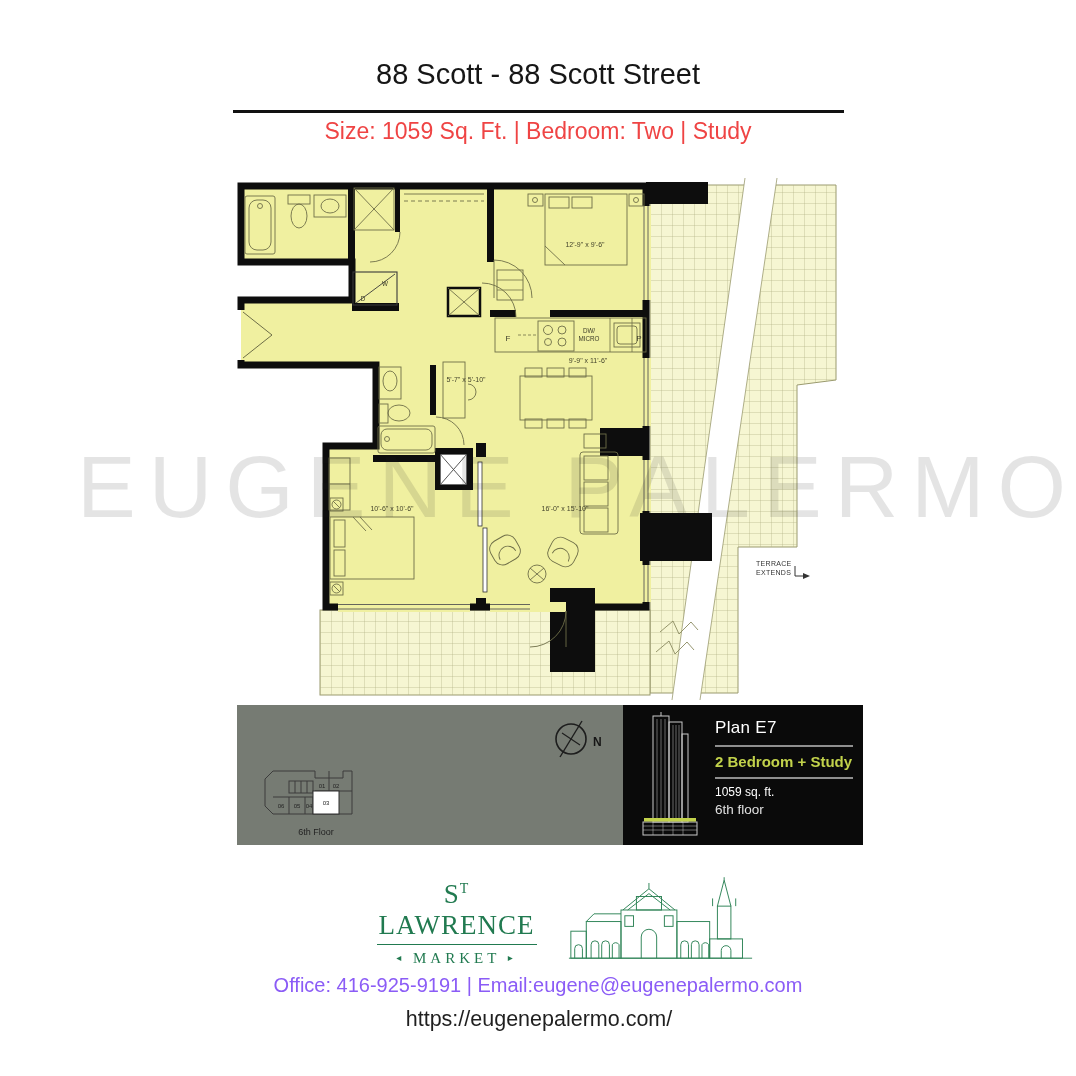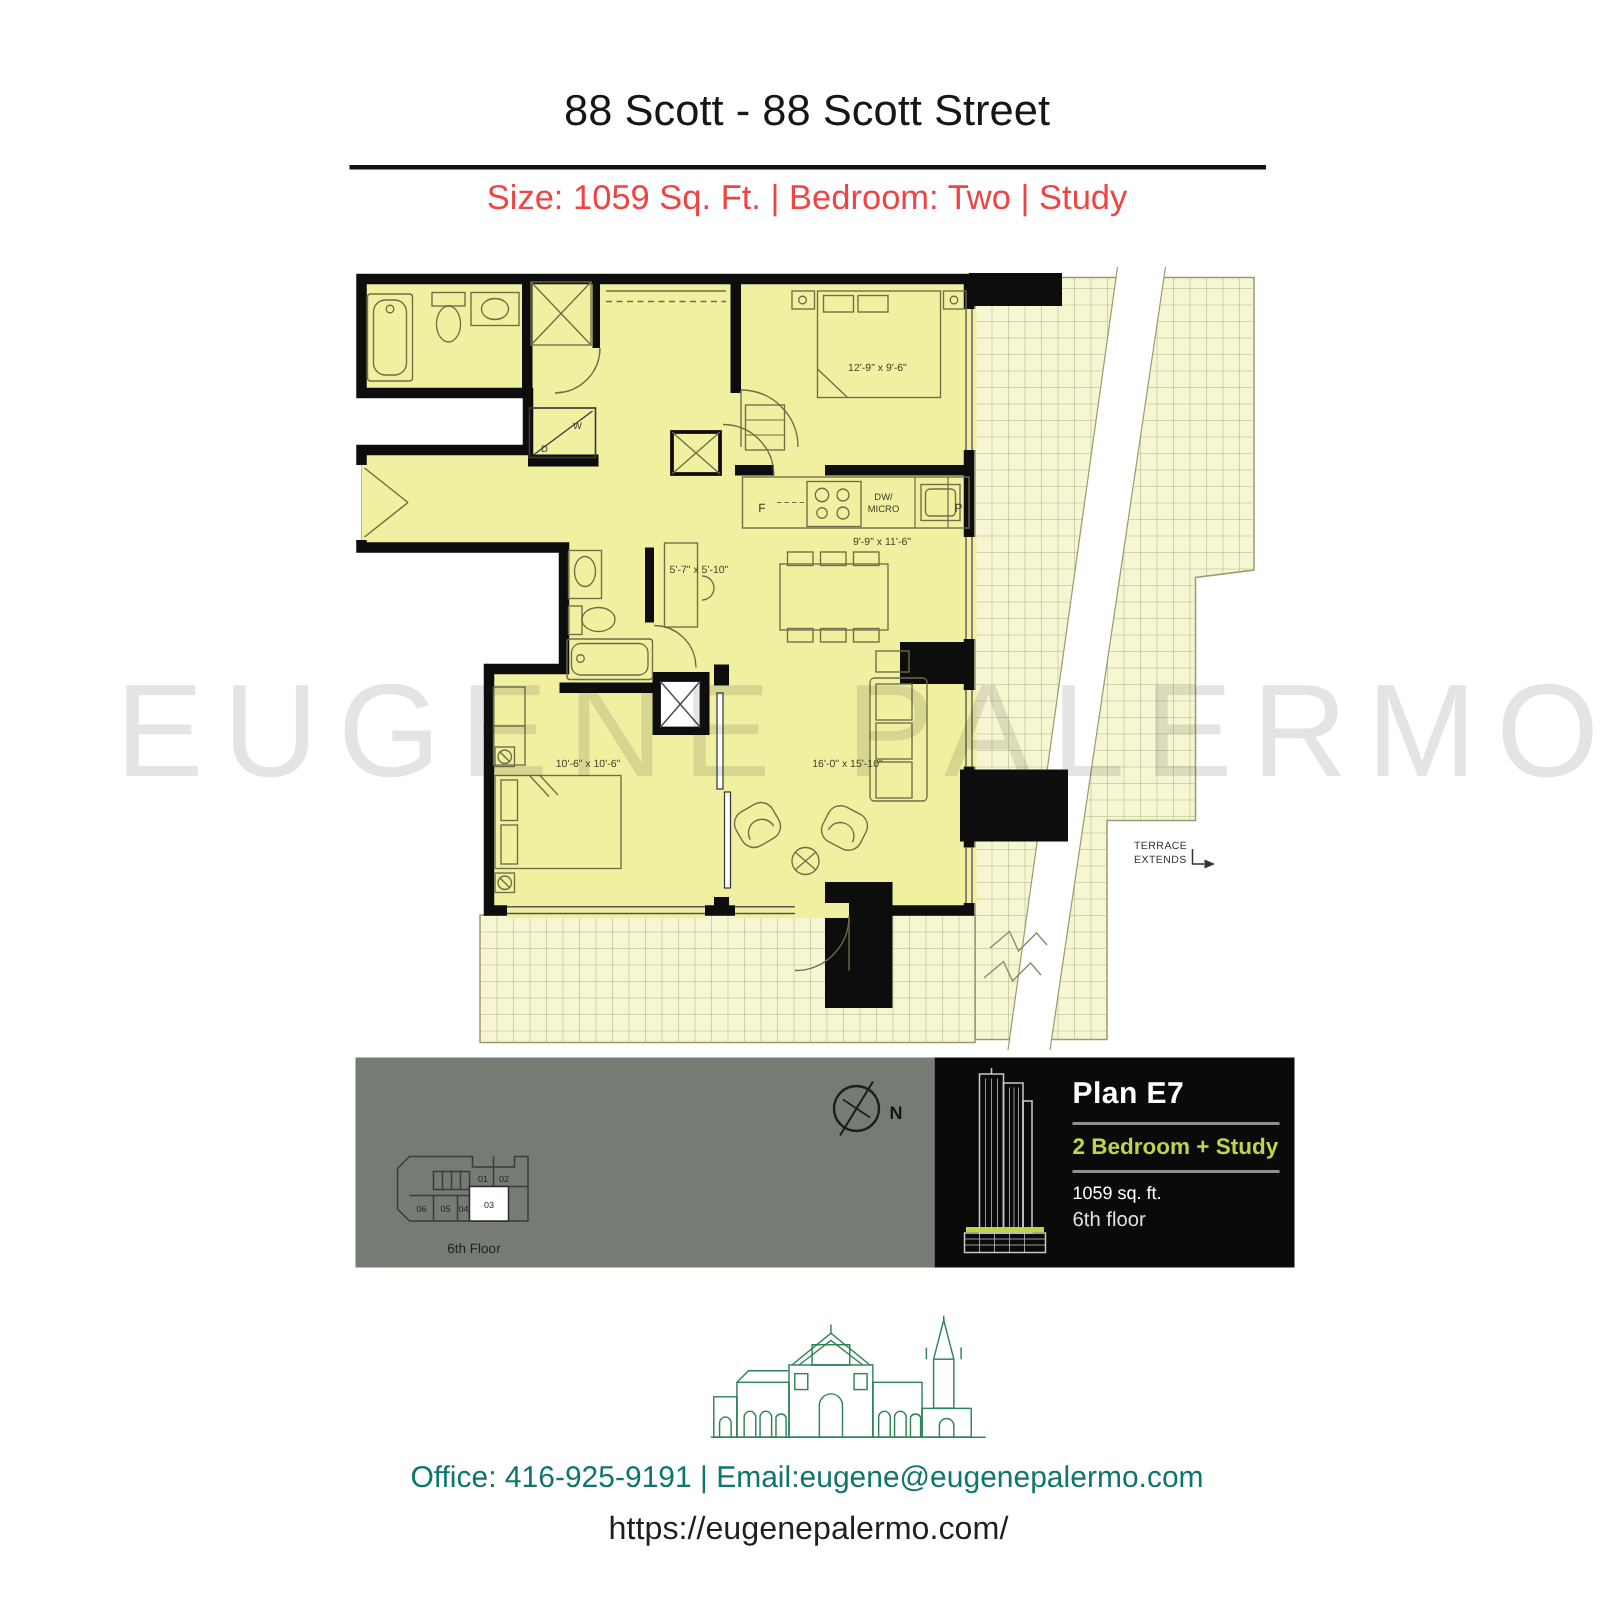--- a/index.html
+++ b/index.html
@@ -22,39 +22,39 @@
   .bottom-bar{position:absolute;left:237px;top:705px;width:626px;height:140px;z-index:2;}
   .gray-panel{position:absolute;left:0;top:0;width:386px;height:140px;background:#767b73;}
   .keyplan{position:absolute;left:18px;top:60px;width:122px;height:62px;}
   .keyplan-label{position:absolute;left:18px;top:122px;width:122px;text-align:center;
     font-size:9px;color:#232323;}
   .compass{position:absolute;left:312px;top:8px;width:70px;height:52px;}
 
   .black-panel{position:absolute;left:386px;top:0;width:240px;height:140px;background:#0a0a0a;}
   .tower{position:absolute;left:16px;top:5px;width:66px;height:130px;}
   .panel-text{position:absolute;left:92px;top:13px;width:138px;color:#fff;}
-  .panel-plan{font-size:20px;font-weight:700;letter-spacing:.3px;}
+  .panel-plan{font-size:17px;font-weight:400;letter-spacing:.3px;}
   .panel-rule{border:0;border-top:2px solid #8f8f8f;margin:7px 0 6px 0;}
   .panel-type{font-size:15px;font-weight:700;color:#c2d24b;}
   .panel-size{font-size:12px;font-weight:400;margin-top:1px;}
   .panel-floor{font-size:13.5px;color:#e0e0e0;margin-top:3px;}
 
   .brand-row{position:absolute;top:876px;left:0;width:100%;display:flex;
     justify-content:center;align-items:center;gap:30px;}
   .brand-shift{display:flex;align-items:center;gap:30px;margin-left:55px;}
   .brand-text{font-family:"Liberation Serif",serif;color:#217a50;text-align:center;width:160px;}
   .brand-name{font-size:27px;letter-spacing:1px;}
   .brand-name sup{font-size:14px;}
   .brand-underline{border:0;border-top:1.5px solid #217a50;margin:3px 0 5px 0;}
   .brand-market{font-size:15px;letter-spacing:4px;}
   .brand-arrow{font-size:10px;vertical-align:2px;}
   .brand-illustration{width:188px;height:94px;}
 
   .contact-line{position:absolute;top:974px;left:0;width:100%;text-align:center;
-    font-size:20px;color:#0f766e;}
+    font-size:20px;color:#8b5cf6;}
   .website-line{position:absolute;top:1007px;left:1px;width:100%;text-align:center;
     font-size:21.5px;color:#1f1f1f;}
 
   .dim{font-size:7px;fill:#44442c;font-family:"Liberation Sans",sans-serif;}
   .appl{font-size:8px;fill:#3c3c28;font-family:"Liberation Sans",sans-serif;}
   .tiny{font-size:6.3px;fill:#3c3c28;font-family:"Liberation Sans",sans-serif;}
   .note{font-size:7px;fill:#333;font-family:"Liberation Sans",sans-serif;letter-spacing:.3px;}
   .kp{font-size:6px;fill:#252525;font-family:"Liberation Sans",sans-serif;}
 </style>
 </head>
@@ -353,20 +353,25 @@
       <div class="panel-type">2 Bedroom + Study</div>
       <hr class="panel-rule">
       <div class="panel-size">1059 sq. ft.</div>
       <div class="panel-floor">6th floor</div>
     </div>
   </div>
 </div>
 
 <div class="brand-row">
   <div class="brand-shift">
+    <div class="brand-text">
+      <div class="brand-name"><span>S</span><sup>T</sup><span> LAWRENCE</span></div>
+      <hr class="brand-underline">
+      <div class="brand-market"><span class="brand-arrow">◂</span> <span>MARKET</span> <span class="brand-arrow">▸</span></div>
+    </div>
     <svg class="brand-illustration" viewBox="0 0 195 95">
       <g stroke="#2f8457" stroke-width="1" fill="none">
         <path d="M58,34 L85,12 L112,34"></path>
         <path d="M63,34 L85,17 L107,34"></path>
         <line x1="85" y1="6" x2="85" y2="12"></line>
         <rect x="56" y="34" width="58" height="50"></rect>
         <rect x="72" y="20" width="26" height="14"></rect>
         <path d="M77,84 v-22 a8,8 0 0 1 16,0 v22"></path>
         <rect x="60" y="40" width="9" height="11"></rect>
         <rect x="101" y="40" width="9" height="11"></rect>

